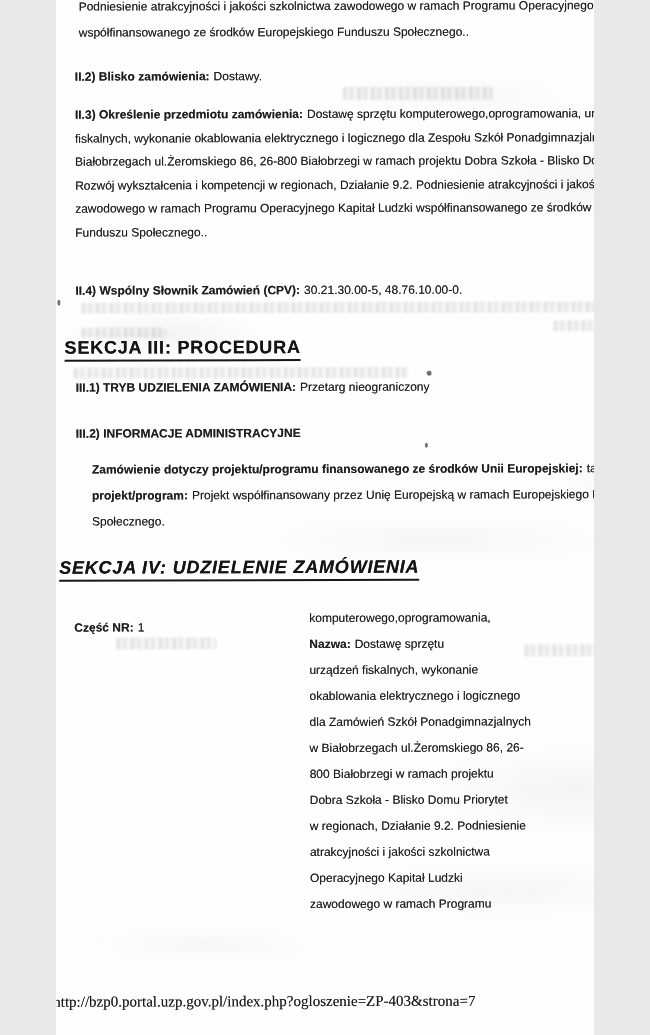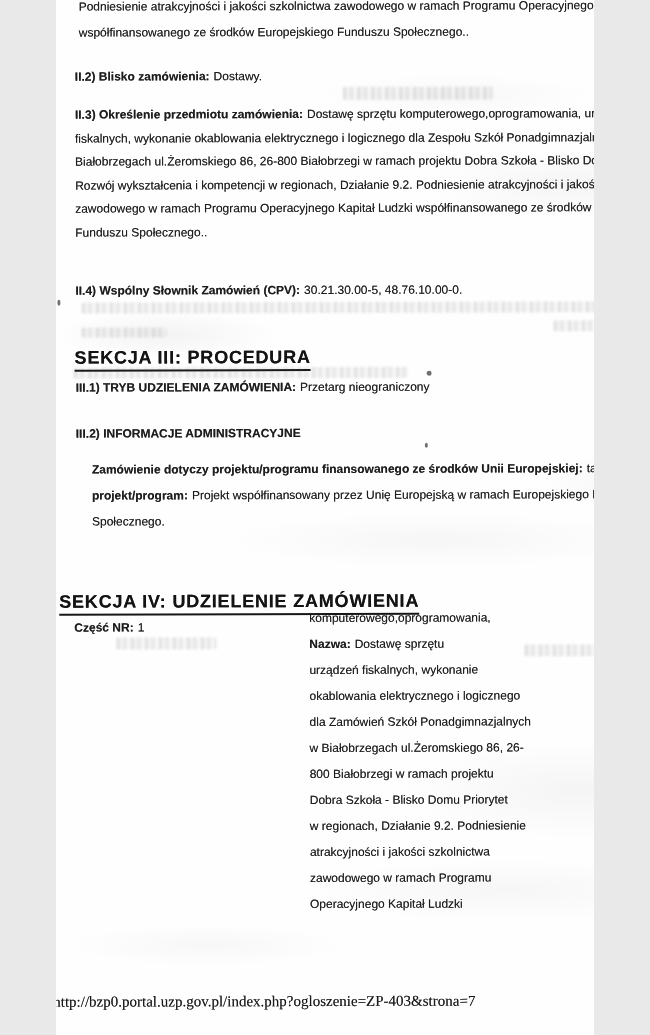--- a/index.html
+++ b/index.html
@@ -70,62 +70,62 @@
     </p>
 
     <p class="txt" style="top:103px;left:20px;width:612px;margin:0;">
       <b>II.3) Określenie przedmiotu zamówienia:</b><span class="val">Dostawę sprzętu komputerowego,oprogramowania, urządzeń fiskalnych, wykonanie okablowania elektrycznego i logicznego dla Zespołu Szkół Ponadgimnazjalnych w Białobrzegach ul.Żeromskiego 86, 26-800 Białobrzegi w ramach projektu Dobra Szkoła - Blisko Domu Priorytet IX. Rozwój wykształcenia i kompetencji w regionach, Działanie 9.2. Podniesienie atrakcyjności i jakości szkolnictwa zawodowego w ramach Programu Operacyjnego Kapitał Ludzki współfinansowanego ze środków Europejskiego Funduszu Społecznego..</span>
     </p>
 
     <p class="txt lh20" style="top:280px;left:20px;width:620px;margin:0;">
       <b>II.4) Wspólny Słownik Zamówień (CPV):</b><span class="val">30.21.30.00-5, 48.76.10.00-0.</span>
     </p>
 
-    <h2 class="heading" style="top:330px;left:3px;margin:16px;">
+    <h2 class="heading" style="top:330px;left:3px;margin:6px;">
       <span class="u">SEKCJA III: PROCEDURA</span>
     </h2>
 
     <p class="txt lh20" style="top:377px;left:20px;width:620px;margin:0;">
       <b>III.1) TRYB UDZIELENIA ZAMÓWIENIA:</b><span class="val">Przetarg nieograniczony</span>
     </p>
 
     <p class="txt lh20" style="top:423px;left:20px;width:620px;margin:0;">
       <b>III.2) INFORMACJE ADMINISTRACYJNE</b>
     </p>
 
     <div class="txt lh26" style="top:456px;left:36px;width:594px;">
       <p style="margin:0;">
         <b>Zamówienie dotyczy projektu/programu finansowanego ze środków Unii Europejskiej:</b><span class="val">tak,</span>
       </p>
       <p style="margin:0;">
         <b>projekt/program:</b><span class="val">Projekt współfinansowany przez Unię Europejską w ramach Europejskiego Funduszu Społecznego.</span>
       </p>
     </div>
 
-    <h2 class="heading" style="top:590px;left:3px;margin:0;">
+    <h2 class="heading" style="top:556px;left:3px;margin:0;font-style:italic;">
       <span class="u">SEKCJA IV: UDZIELENIE ZAMÓWIENIA</span>
     </h2>
 
     <div class="partrow txt" style="top:605px;left:18px;width:620px;line-height:26px;">
       <div style="position:absolute;left:0;top:0;margin-top:9px;">
         <b>Część NR:</b><span class="val">1</span>
       </div>
       <div style="position:absolute;left:235px;top:0;width:246px;">
         <div class="nline">komputerowego,oprogramowania,</div>
         <div class="nline"><b>Nazwa:</b><span class="val">Dostawę sprzętu</span></div>
         <div class="nline">urządzeń fiskalnych, wykonanie</div>
         <div class="nline">okablowania elektrycznego i logicznego</div>
         <div class="nline">dla Zamówień Szkół Ponadgimnazjalnych</div>
         <div class="nline">w Białobrzegach ul.Żeromskiego 86, 26-</div>
         <div class="nline">800 Białobrzegi w ramach projektu</div>
         <div class="nline">Dobra Szkoła - Blisko Domu Priorytet</div>
         <div class="nline">w regionach, Działanie 9.2. Podniesienie</div>
         <div class="nline">atrakcyjności i jakości szkolnictwa</div>
+        <div class="nline">Operacyjnego Kapitał Ludzki</div>
         <div class="nline">zawodowego w ramach Programu</div>
-        <div class="nline">Operacyjnego Kapitał Ludzki</div>
       </div>
     </div>
 
     <div class="footer-text" style="top:991px;left:-4px;">http://bzp0.portal.uzp.gov.pl/index.php?ogloszenie=ZP-403&amp;strona=7</div>
     <div class="footer-text" style="top:991px;left:562px;">2010-11-09</div>
 
     <div class="ghost" style="left:288px;top:87px;width:150px;height:13px;"></div>
     <div class="ghost" style="left:26px;top:302px;width:600px;height:11px;"></div>
     <div class="ghost" style="left:26px;top:327px;width:85px;height:10px;"></div>
     <div class="ghost" style="left:498px;top:321px;width:125px;height:11px;"></div>

